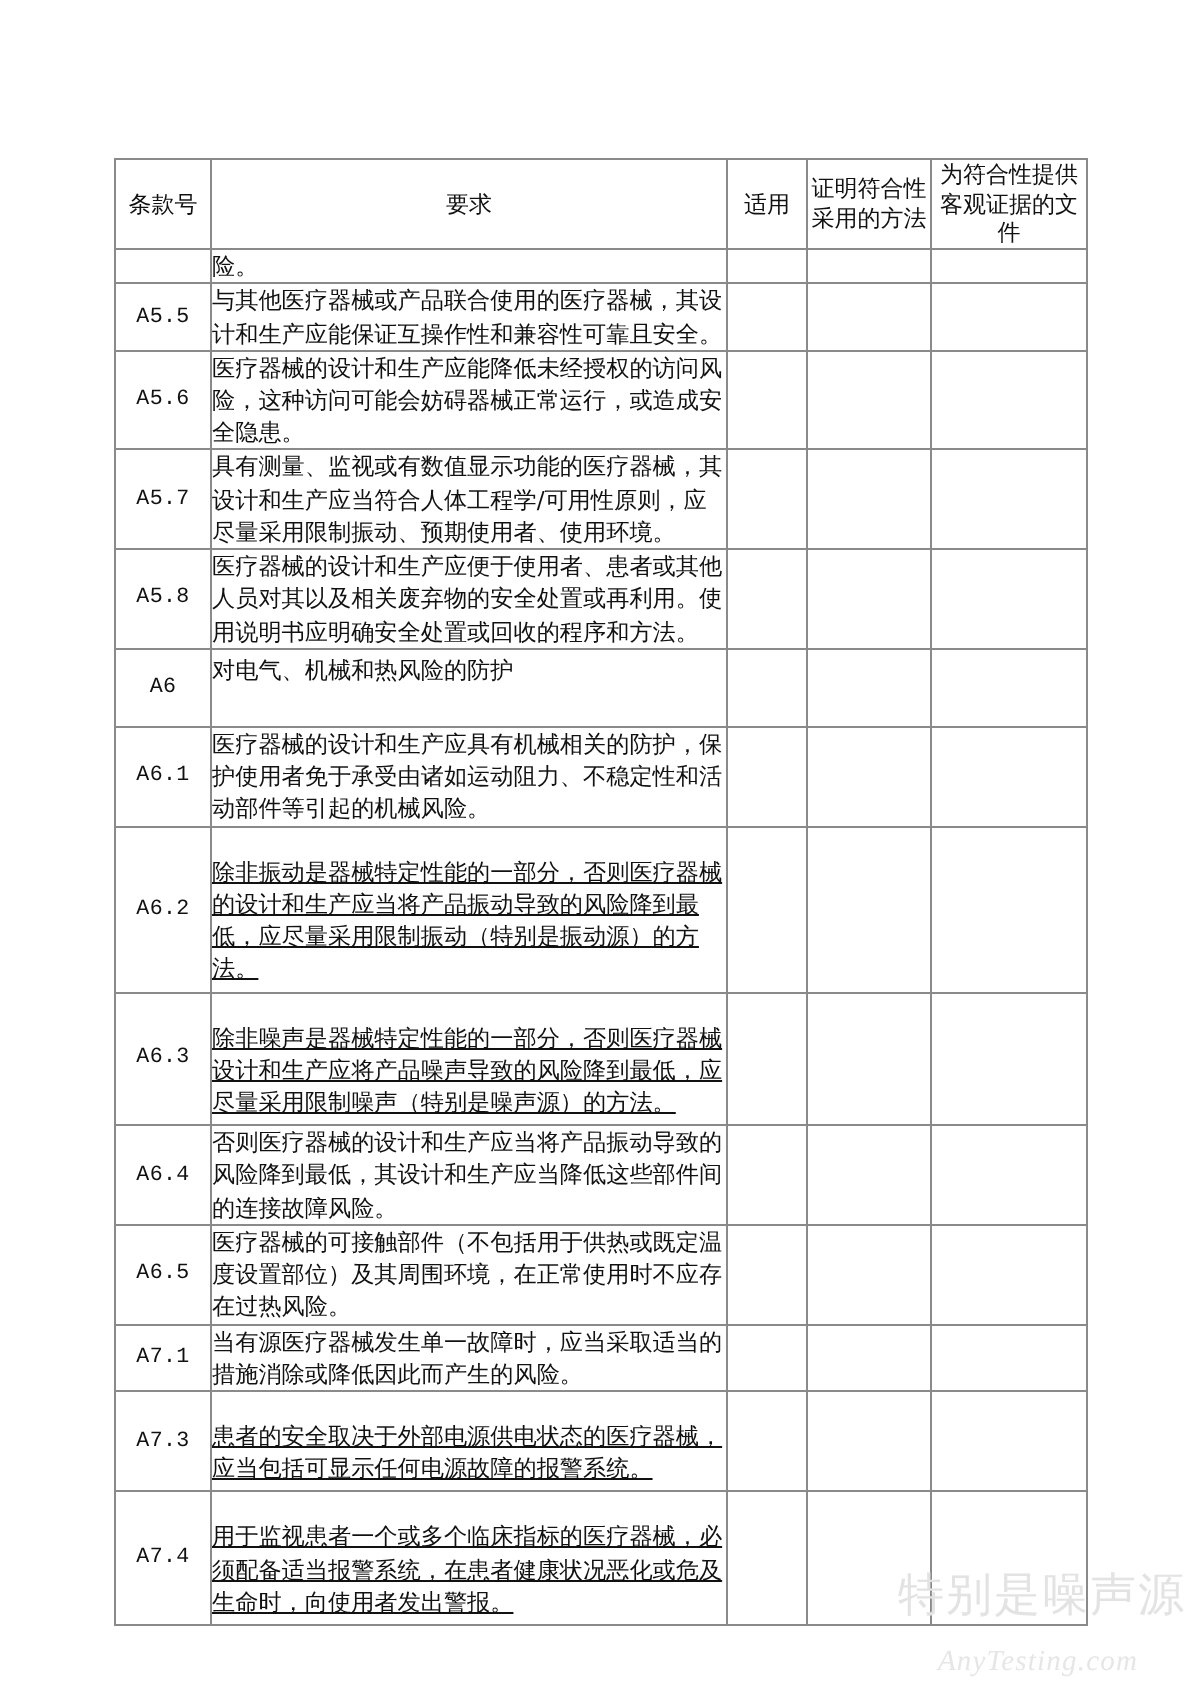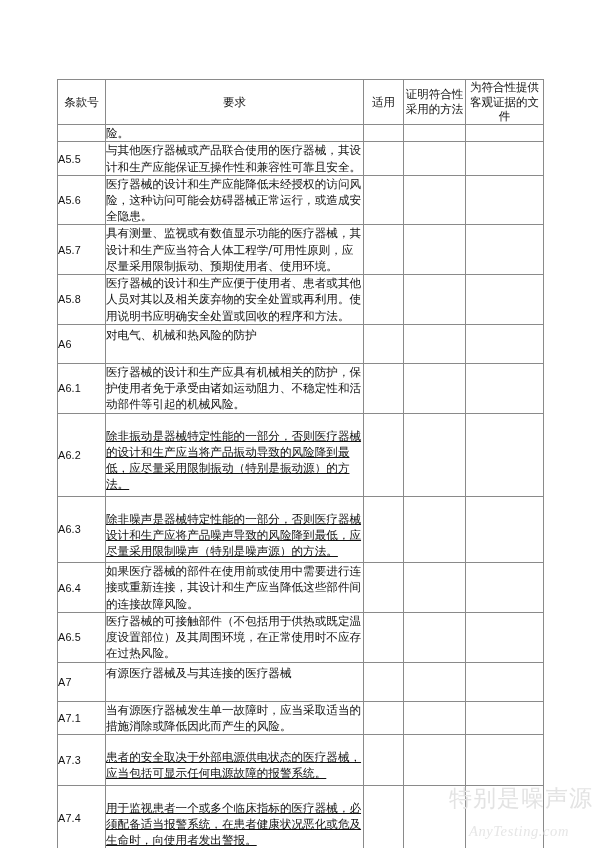--- a/index.html
+++ b/index.html
@@ -54,23 +54,23 @@
     text-align: center;
     font-weight: normal;
     font-size: 11.5px;
     line-height: 1.28;
     padding: 4px 2px;
     color: #111;
   }
   thead th.hd-req { font-size: 11.5px; }
 
   td.clause {
-    text-align: left;
+    text-align: center;
     font-size: 10.8px;
-    font-family: Liberation Sans, sans-serif;
+    font-family: Liberation Mono, monospace;
     letter-spacing: .2px;
     color: #111;
     white-space: nowrap;
   }
 
   td.requirement {
     text-align: left;
     font-size: 11.6px;
     line-height: 1.40;
     padding: 2px 3px 2px 6px;
@@ -197,35 +197,28 @@
           </tr>
           <tr class="pad-top">
             <td class="clause">A6.3</td>
             <td class="requirement">除非噪声是器械特定性能的一部分，否则医疗器械设计和生产应将产品噪声导致的风险降到最低，应尽量采用限制噪声（特别是噪声源）的方法。</td>
             <td class="blank"></td>
             <td class="blank"></td>
             <td class="blank"></td>
           </tr>
           <tr>
             <td class="clause">A6.4</td>
-            <td class="requirement">如果医疗器械的部件在使用前或使用中需要进行连接或重新连接，其设计和生产应当降低这些部件间的连接故障风险。</td>
+            <td class="requirement">否则医疗器械的设计和生产应当将产品振动导致的风险降到最低，其设计和生产应当降低这些部件间的连接故障风险。</td>
             <td class="blank"></td>
             <td class="blank"></td>
             <td class="blank"></td>
           </tr>
           <tr>
             <td class="clause">A6.5</td>
             <td class="requirement">医疗器械的可接触部件（不包括用于供热或既定温度设置部位）及其周围环境，在正常使用时不应存在过热风险。</td>
-            <td class="blank"></td>
-            <td class="blank"></td>
-            <td class="blank"></td>
-          </tr>
-          <tr class="section">
-            <td class="clause">A7</td>
-            <td class="requirement">有源医疗器械及与其连接的医疗器械</td>
             <td class="blank"></td>
             <td class="blank"></td>
             <td class="blank"></td>
           </tr>
           <tr>
             <td class="clause">A7.1</td>
             <td class="requirement">当有源医疗器械发生单一故障时，应当采取适当的措施消除或降低因此而产生的风险。</td>
             <td class="blank"></td>
             <td class="blank"></td>
             <td class="blank"></td>

